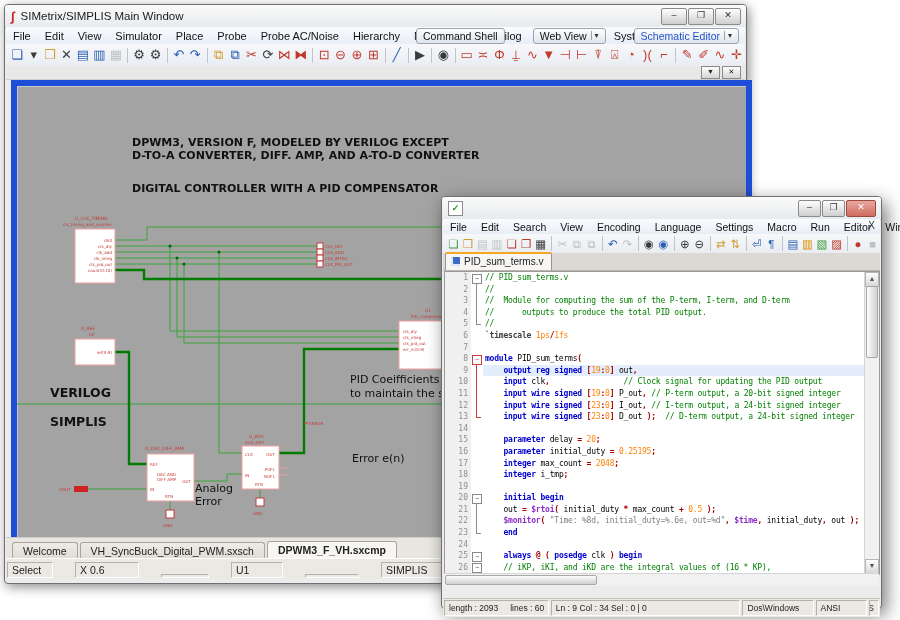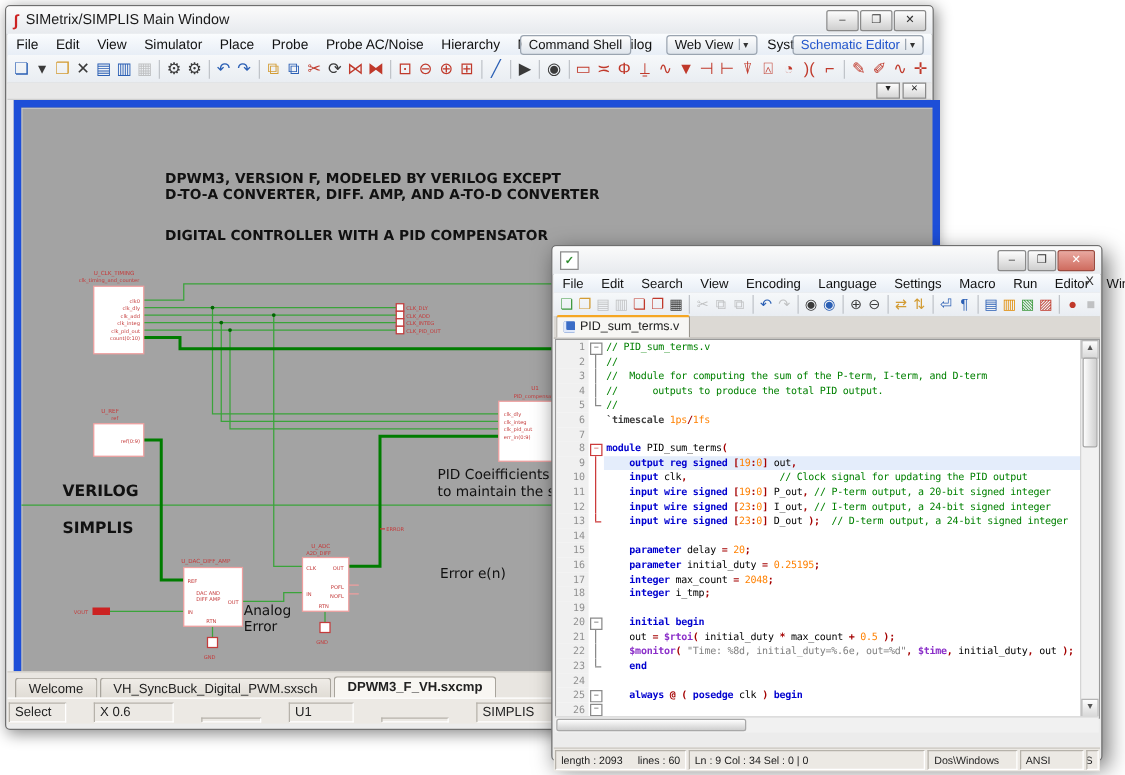--- a/index.html
+++ b/index.html
@@ -434,21 +434,21 @@
         <div class="crow"><span class="ln">16</span><span class="fold"></span><span class="codecell"><span class="sy-t">    </span><span class="sy-k">parameter</span><span class="sy-t"> initial_duty </span><span class="sy-o">=</span><span class="sy-t"> </span><span class="sy-n">0.25195</span><span class="sy-o">;</span></span></div>
         <div class="crow"><span class="ln">17</span><span class="fold"></span><span class="codecell"><span class="sy-t">    </span><span class="sy-k">integer</span><span class="sy-t"> max_count </span><span class="sy-o">=</span><span class="sy-t"> </span><span class="sy-n">2048</span><span class="sy-o">;</span></span></div>
         <div class="crow"><span class="ln">18</span><span class="fold"></span><span class="codecell"><span class="sy-t">    </span><span class="sy-k">integer</span><span class="sy-t"> i_tmp</span><span class="sy-o">;</span></span></div>
         <div class="crow"><span class="ln">19</span><span class="fold"></span><span class="codecell"></span></div>
         <div class="crow"><span class="ln">20</span><span class="fold"><span class="fbox">−</span></span><span class="codecell"><span class="sy-t">    </span><span class="sy-k">initial</span><span class="sy-t"> </span><span class="sy-k">begin</span></span></div>
         <div class="crow"><span class="ln">21</span><span class="fold"><span class="fv"></span></span><span class="codecell"><span class="sy-t">    out </span><span class="sy-o">=</span><span class="sy-t"> </span><span class="sy-p">$rtoi</span><span class="sy-o">(</span><span class="sy-t"> initial_duty </span><span class="sy-o">*</span><span class="sy-t"> max_count </span><span class="sy-o">+</span><span class="sy-t"> </span><span class="sy-n">0.5</span><span class="sy-t"> </span><span class="sy-o">);</span></span></div>
         <div class="crow"><span class="ln">22</span><span class="fold"><span class="fv"></span></span><span class="codecell"><span class="sy-t">    </span><span class="sy-p">$monitor</span><span class="sy-o">(</span><span class="sy-t"> </span><span class="sy-s">"Time: %8d, initial_duty=%.6e, out=%d"</span><span class="sy-o">,</span><span class="sy-t"> </span><span class="sy-p">$time</span><span class="sy-o">,</span><span class="sy-t"> initial_duty</span><span class="sy-o">,</span><span class="sy-t"> out </span><span class="sy-o">);</span></span></div>
         <div class="crow"><span class="ln">23</span><span class="fold"><span class="fv half"></span><span class="fh"></span></span><span class="codecell"><span class="sy-t">    </span><span class="sy-k">end</span></span></div>
         <div class="crow"><span class="ln">24</span><span class="fold"></span><span class="codecell"></span></div>
         <div class="crow"><span class="ln">25</span><span class="fold"><span class="fbox">−</span></span><span class="codecell"><span class="sy-t">    </span><span class="sy-k">always</span><span class="sy-t"> </span><span class="sy-o">@</span><span class="sy-t"> </span><span class="sy-o">(</span><span class="sy-t"> </span><span class="sy-k">posedge</span><span class="sy-t"> clk </span><span class="sy-o">)</span><span class="sy-t"> </span><span class="sy-k">begin</span></span></div>
-        <div class="crow"><span class="ln">26</span><span class="fold"><span class="fbox">−</span></span><span class="codecell"><span class="sy-t">    </span></span></div>
+        <div class="crow"><span class="ln">26</span><span class="fold"><span class="fbox">−</span></span><span class="codecell"><span class="sy-t">    </span><span class="sy-c">// iKP, iKI, and iKD are the integral values of (16 * KP),</span></span></div>
       </div>
     <div class="vsb" style="right:0;top:0;bottom:0;">
       <div class="arr" style="top:0;">▲</div>
       <div class="thumb" style="top:14px;height:70px;"></div>
       <div class="arr" style="bottom:0;">▼</div>
     </div>
   </div>
   <div class="hsb" style="left:2px;right:2px;top:376px;">
     <div class="thumb" style="left:1px;width:150px;"></div>
   </div>

